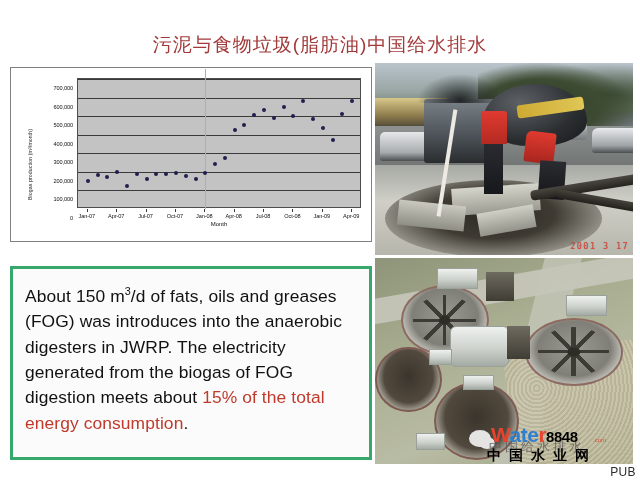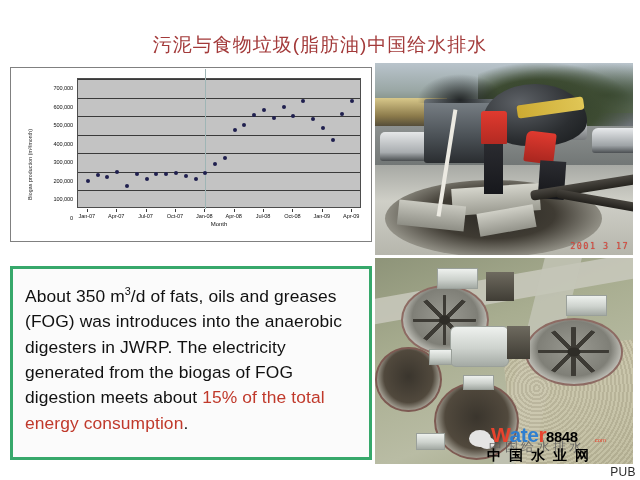--- a/index.html
+++ b/index.html
@@ -281,21 +281,21 @@
           <div class="x-tick" style="left: 244.828px; top: 4px;">Jan-09</div>
           <div class="x-tickmark" style="left: 244.828px;"></div>
           <div class="x-tick" style="left: 274.207px; top: 4px;">Apr-09</div>
           <div class="x-tickmark" style="left: 274.207px;"></div>
         </div>
       <div class="x-axis-title">Month</div>
     </div>
   </div>
 
   <div id="callout">
-    <p><span>About 350 m</span><sup>3</sup><span>/d of fats, oils and greases (FOG) was introduces into the anaerobic digesters in JWRP. The electricity generated from the biogas of FOG digestion meets about </span><span class="hl">15% of the total energy consumption</span><span>.</span></p>
+    <p><span>About 150 m</span><sup>3</sup><span>/d of fats, oils and greases (FOG) was introduces into the anaerobic digesters in JWRP. The electricity generated from the biogas of FOG digestion meets about </span><span class="hl">15% of the total energy consumption</span><span>.</span></p>
   </div>
 
   <div class="photo" id="photo-top">
     <div class="ph-layer">
       <div class="t-sky"></div>
       <div class="t-trees"></div>
       <div class="t-shop"></div>
       <div class="t-road"></div>
       <div class="t-car3"></div>
       <div class="t-car2"></div>

